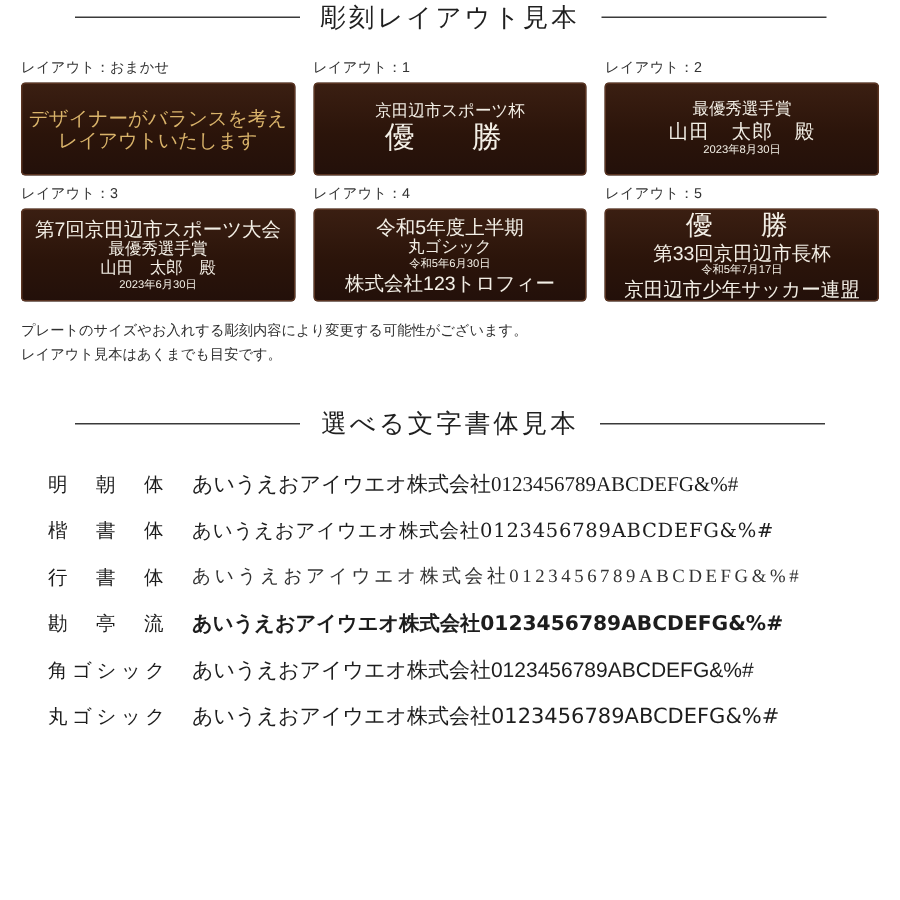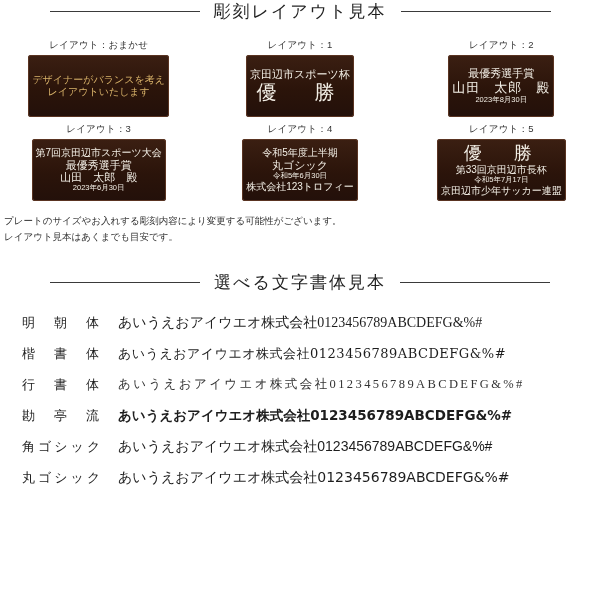--- a/index.html
+++ b/index.html
@@ -12,21 +12,21 @@
     background: #ffffff;
     font-family: "Liberation Sans", sans-serif;
     color: #222222;
     overflow: hidden;
   }
   .page {
     position: relative;
     width: 600px;
     height: 600px;
     box-sizing: border-box;
-    padding: 0 4px;
+    padding: 0 14px;
   }
 
   
   .section-heading {
     display: flex;
     align-items: center;
     justify-content: center;
     gap: 14px;
     margin: 0;
   }
@@ -48,21 +48,20 @@
   .layout-grid {
     display: grid;
     grid-template-columns: repeat(3, 1fr);
     column-gap: 12px;
     row-gap: 6px;
     margin-top: 16px;
   }
   .layout-cell {
     display: flex;
     flex-direction: column;
-    align-items: center;
   }
   .layout-caption {
     font-size: 9.5px;
     color: #333333;
     margin-bottom: 3px;
     letter-spacing: 0.2px;
   }
   .plate {
     position: relative;
     height: 62px;
@@ -80,21 +79,21 @@
   .plate .line {
     color: #f3efe6;
     line-height: 1.18;
     white-space: nowrap;
     text-align: center;
   }
   .plate .line.gold {
     color: #d9b36a;
   }
   .l-xs { font-size: 7.5px; }
-  .l-sm { font-size: 10px; }
+  .l-sm { font-size: 13px; }
   .l-md { font-size: 11px; }
   .l-lg { font-size: 13px; letter-spacing: 1px; }
   .l-xl { font-size: 18px; letter-spacing: 7px; }
   .l-xxl { font-size: 20px; letter-spacing: 9px; }
 
   .note {
     margin-top: 12px;
     font-size: 9.5px;
     line-height: 1.7;
     color: #2f2f2f;

